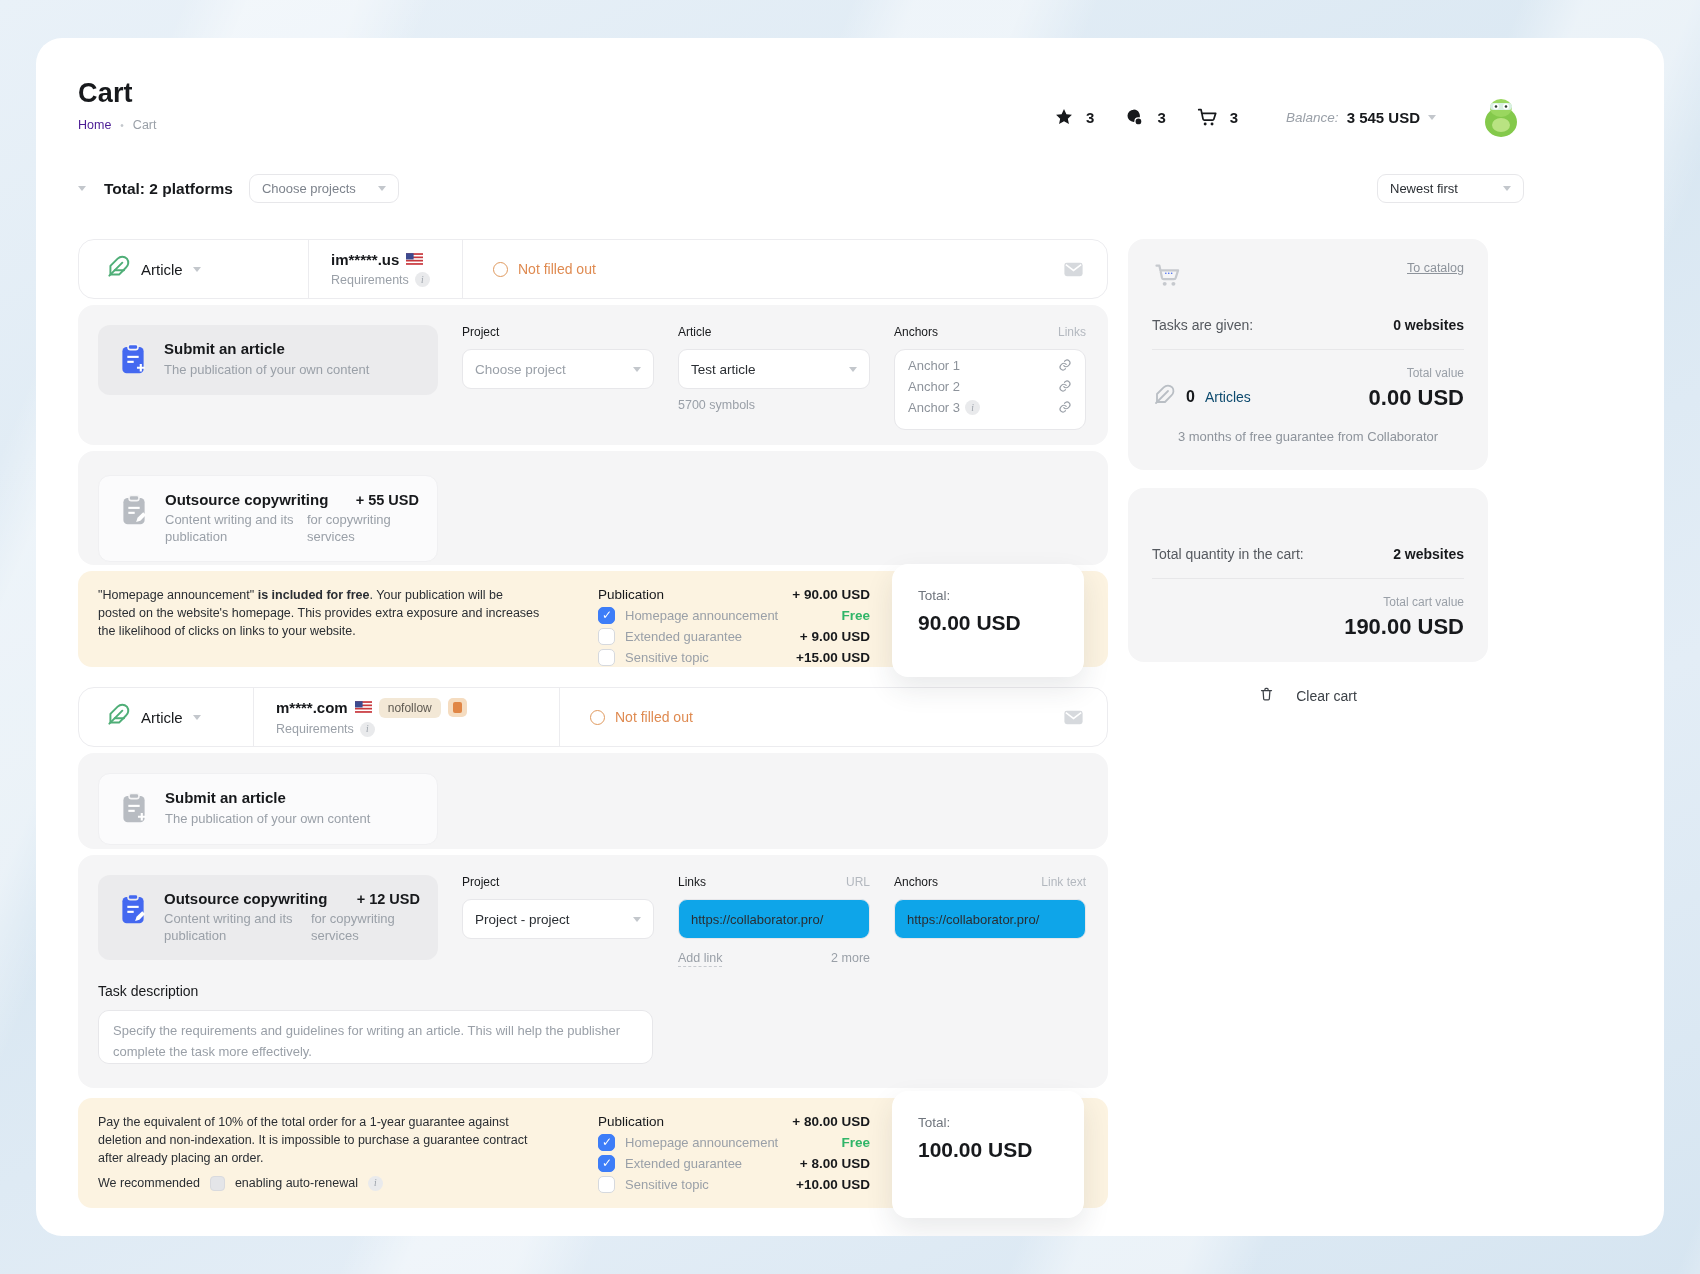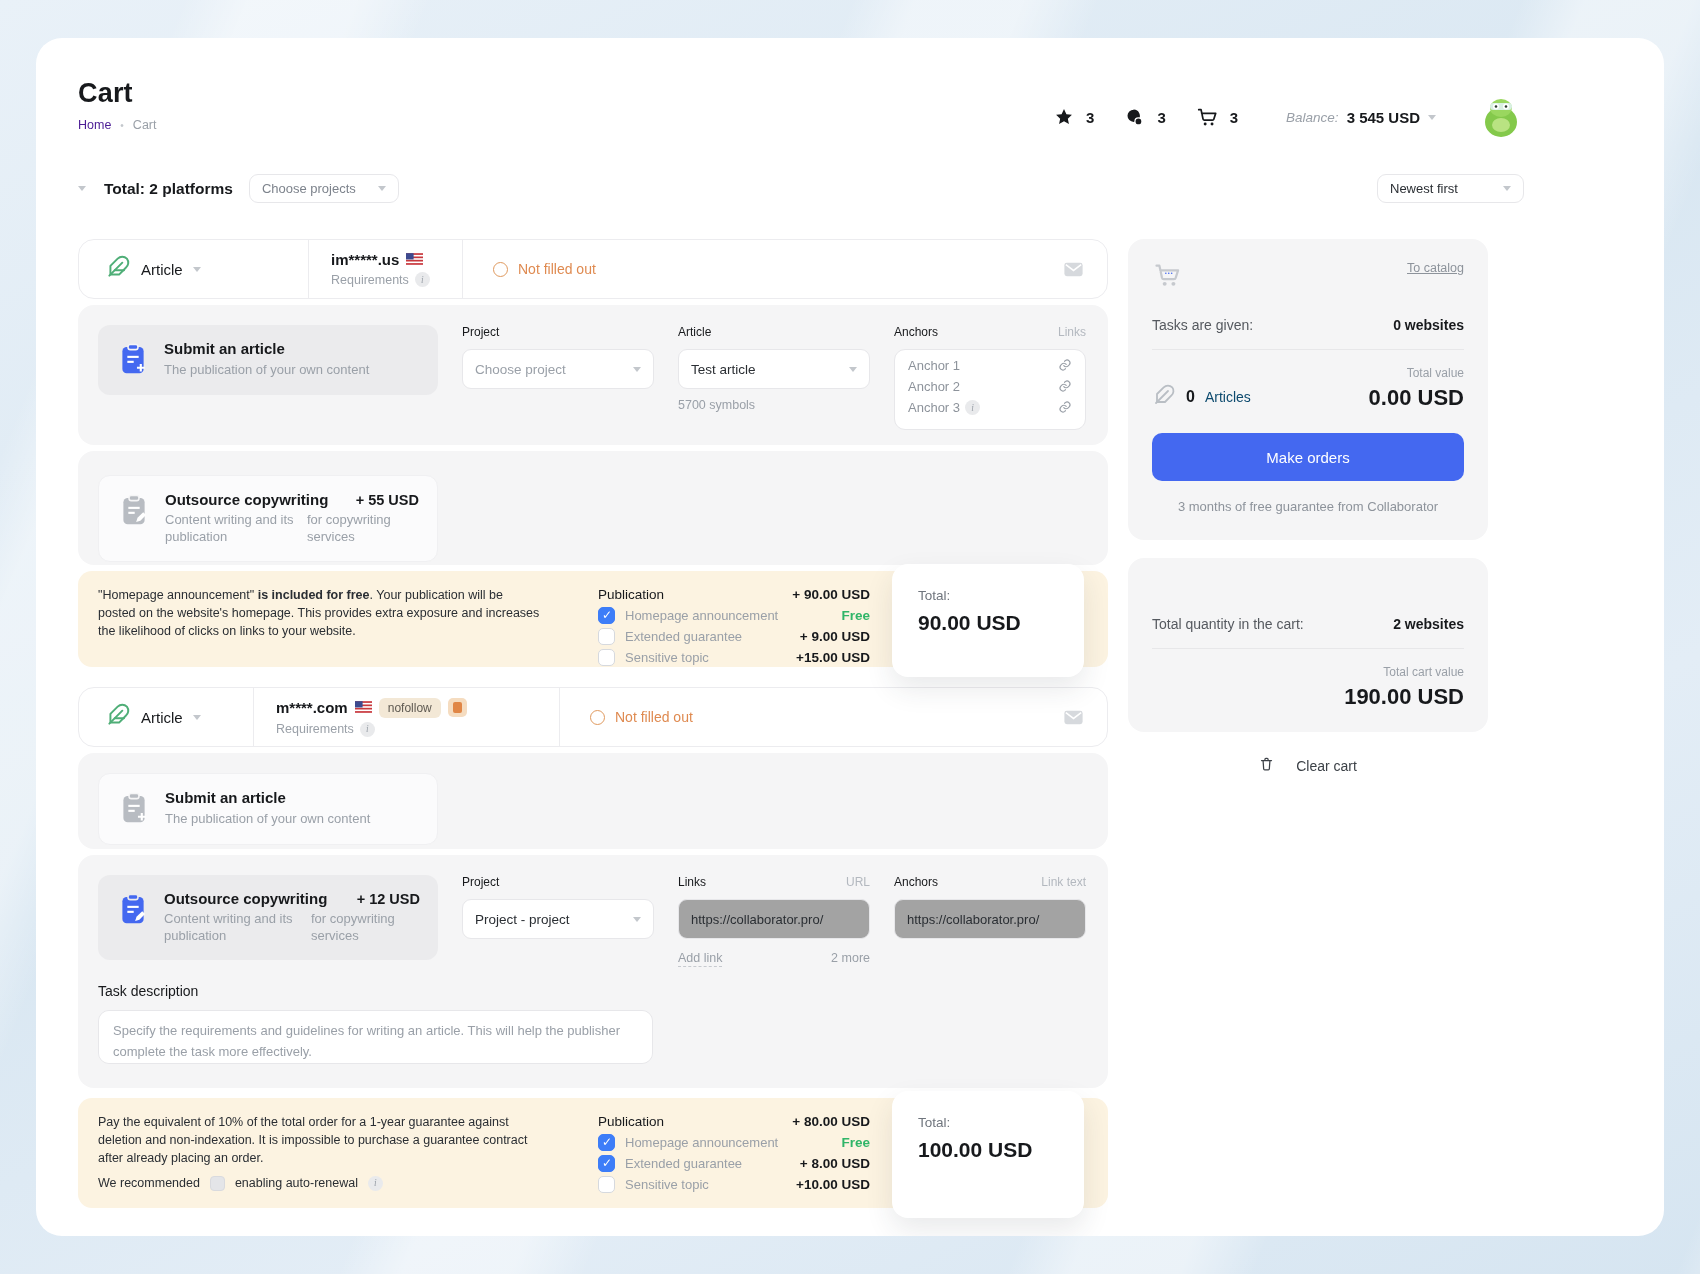--- a/index.html
+++ b/index.html
@@ -82,21 +82,21 @@
   .tile-body { flex:1; }
   .tile-ic { margin-top:2px; }
 
   .field-col { width:192px; }
   .field-label { font-size:12px; margin-bottom:10px; display:block; }
   .label-row { display:flex; justify-content:space-between; align-items:baseline; margin-bottom:10px; }
   .label-sub { font-size:12px; color:#b3b8bf; }
   .select-field { height:40px; width:100%; font-size:13.5px; color:#2a2e33; }
   .select-field.ph { color:#9aa0a8; }
   .hint { font-size:12.5px; color:#9aa0a8; margin-top:9px; }
-  .text-input { height:40px; width:100%; background:#a3a3a3; border:1px solid #e7e7ea; border-radius:9px;
+  .text-input { height:40px; width:100%; background:#0ea5e9; border:1px solid #e7e7ea; border-radius:9px;
     padding:0 12px; font-size:13px; color:#2a2e33; font-family:inherit; }
   .anchors-box { background:#fff; border:1px solid #e7e7ea; border-radius:11px; padding:8px 13px; }
   .anchor-row { display:flex; justify-content:space-between; align-items:flex-start; height:21px;
     font-size:13px; color:#8d939b; }
   .anchor-left { display:flex; align-items:center; gap:5px; }
   .link-row { display:flex; justify-content:space-between; margin-top:12px; font-size:12.5px; color:#9aa0a8; }
   .add-link { border-bottom:1px dashed #c7cacf; cursor:pointer; padding-bottom:1px; }
   .task-wrap { margin-top:16px; }
   .task-label { font-size:14px; margin-bottom:11px; display:block; }
   textarea.task { width:555px; height:54px; resize:none; background:#fff; border:1px solid #e7e7ea;
@@ -568,21 +568,20 @@
                   <path d="M16 8L4 20"></path>
                 </svg></span>
             <span class="art-count">0</span>
             <span class="art-lbl">Articles</span>
           </div>
           <div class="tv-stack">
             <div class="tv-lbl">Total value</div>
             <div class="tv-val">0.00 USD</div>
           </div>
         </div>
-        <button class="btn-primary">Make orders</button>
         <div class="side-note">3 months of free guarantee from Collaborator</div>
       </div>
 
       <div class="side-card">
         <div class="side-row">
           <span>Total quantity in the cart:</span>
           <b>2 websites</b>
         </div>
         <hr class="side-div">
         <div class="tv-stack">

